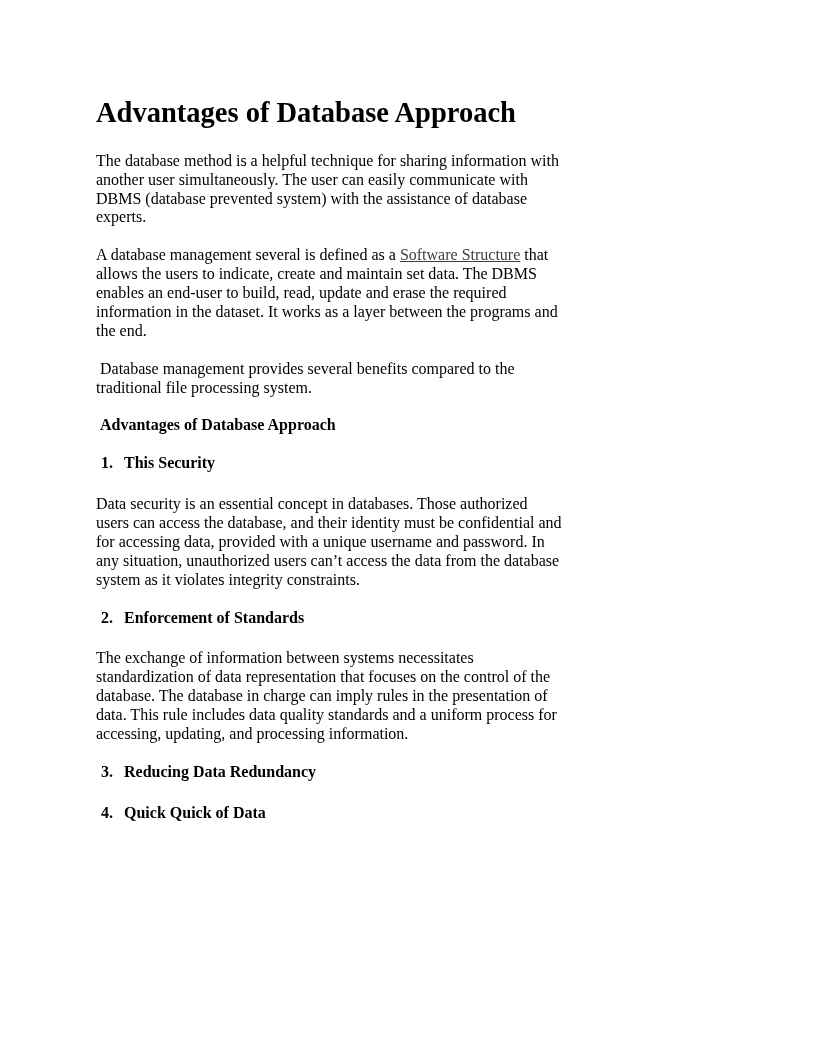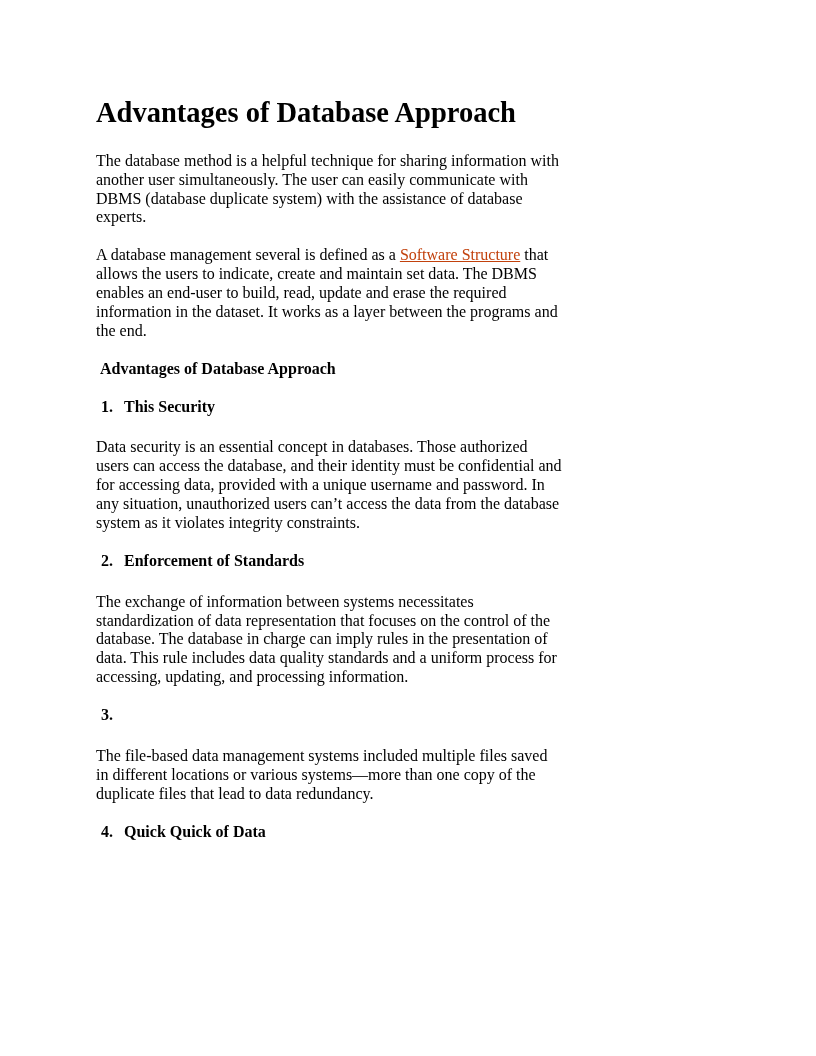--- a/index.html
+++ b/index.html
@@ -44,62 +44,63 @@
     font-weight: bold;
   }
   .list-num {
     flex: 0 0 auto;
     width: 23px;
   }
   .b {
     font-weight: normal;
   }
   a.doc-link {
-    color: #c2410c;
+    color: #404040;
     text-decoration: underline;
     cursor: pointer;
   }
   a.doc-link.bold-link {
     font-weight: bold;
   }
 </style>
 </head>
 <body>
 
 <div class="page">
 
   <h1 class="doc-title">Advantages of Database Approach</h1>
 
-  <p class="body-para"><span>The database method is a helpful technique for sharing information with another user simultaneously. The user can easily communicate with DBMS (database duplicate system) with the assistance of </span><span class="b">database experts</span><span>.</span></p>
+  <p class="body-para"><span>The database method is a helpful technique for sharing information with another user simultaneously. The user can easily communicate with DBMS (database prevented system) with the assistance of </span><span class="b">database experts</span><span>.</span></p>
 
   <p class="body-para"><span>A database management several is defined as a </span><a href="#" class="doc-link">Software Structure</a><span> that allows the users to indicate, create and maintain set data. The DBMS enables an end-user to build, read, update and erase the required information in the dataset. It works as a layer between the programs and the end.</span></p>
 
+  <p class="body-para"> Database management provides several benefits compared to the traditional file processing system.</p>
 
   <div class="section-heading">Advantages of Database Approach</div>
 
   <div class="list-item">
       <span class="list-num">1.</span>
       <span>This Security</span>
     </div>
 
   <p class="body-para">Data security is an essential concept in databases. Those authorized users can access the database, and their identity must be confidential and for accessing data, provided with a unique username and password. In any situation, unauthorized users can’t access the data from the database system as it violates integrity constraints.</p>
 
 
   <div class="list-item">
       <span class="list-num">2.</span>
       <span>Enforcement of Standards</span>
     </div>
 
   <p class="body-para">The exchange of information between systems necessitates standardization of data representation that focuses on the control of the database. The database in charge can imply rules in the presentation of data. This rule includes data quality standards and a uniform process for accessing, updating, and processing information.</p>
 
   <div class="list-item">
       <span class="list-num">3.</span>
+      <span>Reducing Data Redundancy</span>
     </div>
 
-  <p class="body-para">The file-based data management systems included multiple files saved in different locations or various systems—more than one copy of the duplicate files that lead to data redundancy.</p>
 
 
   <div class="list-item">
       <span class="list-num">4.</span>
       <span>Quick Quick of Data</span>
     </div>
 
 </div>
 
 </body></html>

